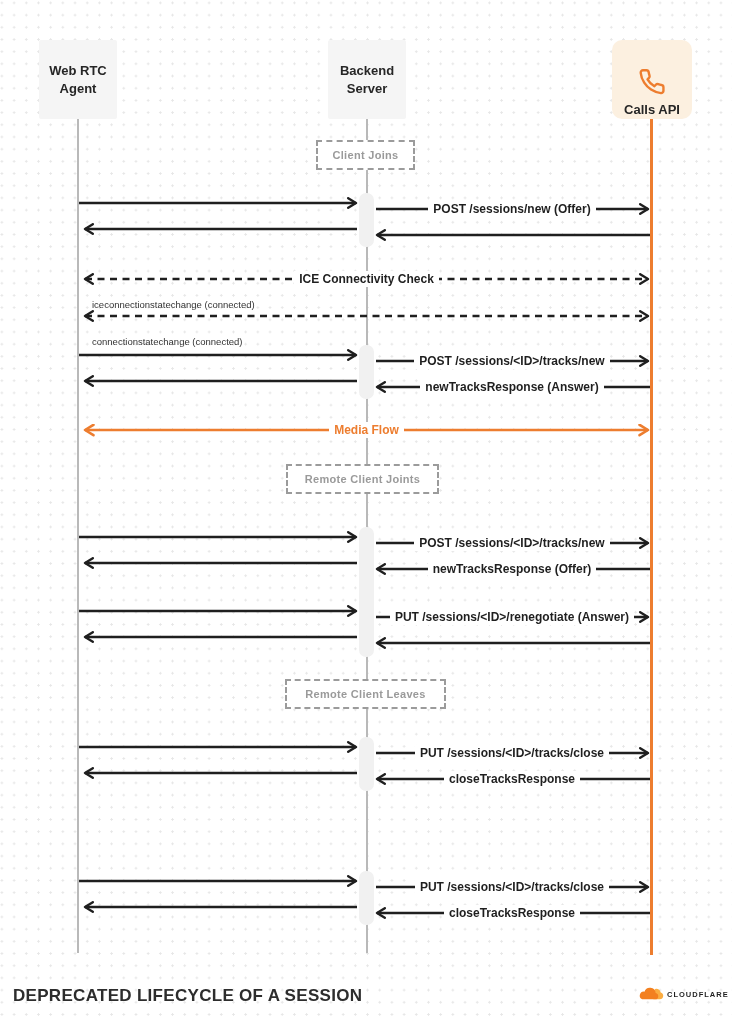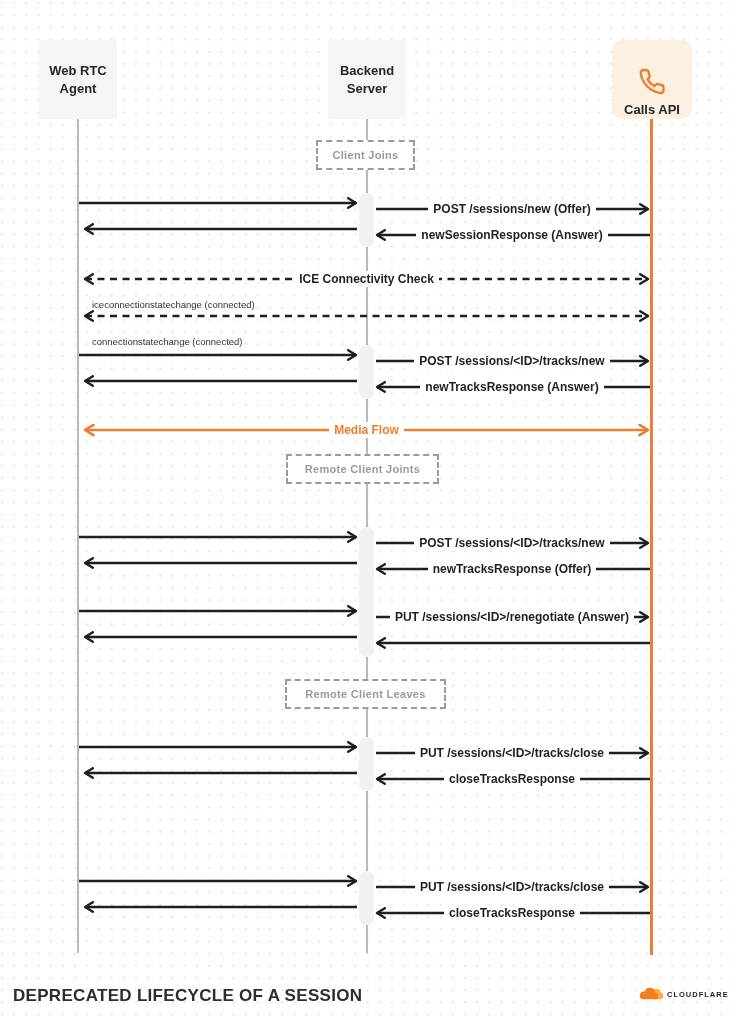--- a/index.html
+++ b/index.html
@@ -124,37 +124,36 @@
       <line x1="79" y1="881" x2="356" y2="881" marker-end="url(#mB)"></line>
       <line x1="376" y1="887" x2="648" y2="887" marker-end="url(#mB)"></line>
       <line x1="650" y1="913" x2="377" y2="913" marker-end="url(#mB)"></line>
       <line x1="357" y1="907" x2="85" y2="907" marker-end="url(#mB)"></line>
     </g>
 
     <line x1="85" y1="430" x2="648" y2="430" stroke="#ED7D2F" stroke-width="2.6" marker-start="url(#mO)" marker-end="url(#mO)"></line>
   </svg>
 
   <div class="msg" style="top:201px;"><span>POST /sessions/new (Offer)</span></div>
-  <div class="msg" style="top:227px;"><span>newSessionResponse (Answer)</span></div>
   <div class="msg full" style="top:271px;"><span>ICE Connectivity Check</span></div>
   <div class="subnote" style="top:283px;">iceconnectionstatechange (connected)</div>
   <div class="subnote" style="top:320px;">connectionstatechange (connected)</div>
   <div class="msg" style="top:353px;"><span>POST /sessions/&lt;ID&gt;/tracks/new</span></div>
   <div class="msg full orange" style="top:422px;"><span>Media Flow</span></div>
   <div class="msg" style="top:379px;"><span>newTracksResponse (Answer)</span></div>
   <div class="msg" style="top:535px;"><span>POST /sessions/&lt;ID&gt;/tracks/new</span></div>
   <div class="msg" style="top:561px;"><span>newTracksResponse (Offer)</span></div>
   <div class="msg" style="top:609px;"><span>PUT /sessions/&lt;ID&gt;/renegotiate (Answer)</span></div>
   <div class="msg" style="top:745px;"><span>PUT /sessions/&lt;ID&gt;/tracks/close</span></div>
   <div class="msg" style="top:771px;"><span>closeTracksResponse</span></div>
   <div class="msg" style="top:879px;"><span>PUT /sessions/&lt;ID&gt;/tracks/close</span></div>
   <div class="msg" style="top:905px;"><span>closeTracksResponse</span></div>
 
   <div class="phase" style="left:316px;top:140px;width:99px;">Client Joins</div>
-  <div class="phase" style="left:286px;top:454px;width:153px;">Remote Client Joints</div>
+  <div class="phase" style="left:286px;top:464px;width:153px;">Remote Client Joints</div>
   <div class="phase" style="left:285px;top:679px;width:161px;">Remote Client Leaves</div>
 
   <div class="actor" style="left:39px;">
       <span>Web RTC Agent</span>
     </div>
   <div class="actor" style="left:328px;">
       <span>Backend Server</span>
     </div>
   <div class="actor calls" style="left:612px;">
     <svg class="phone-icon" viewBox="0 0 24 24" fill="none">

